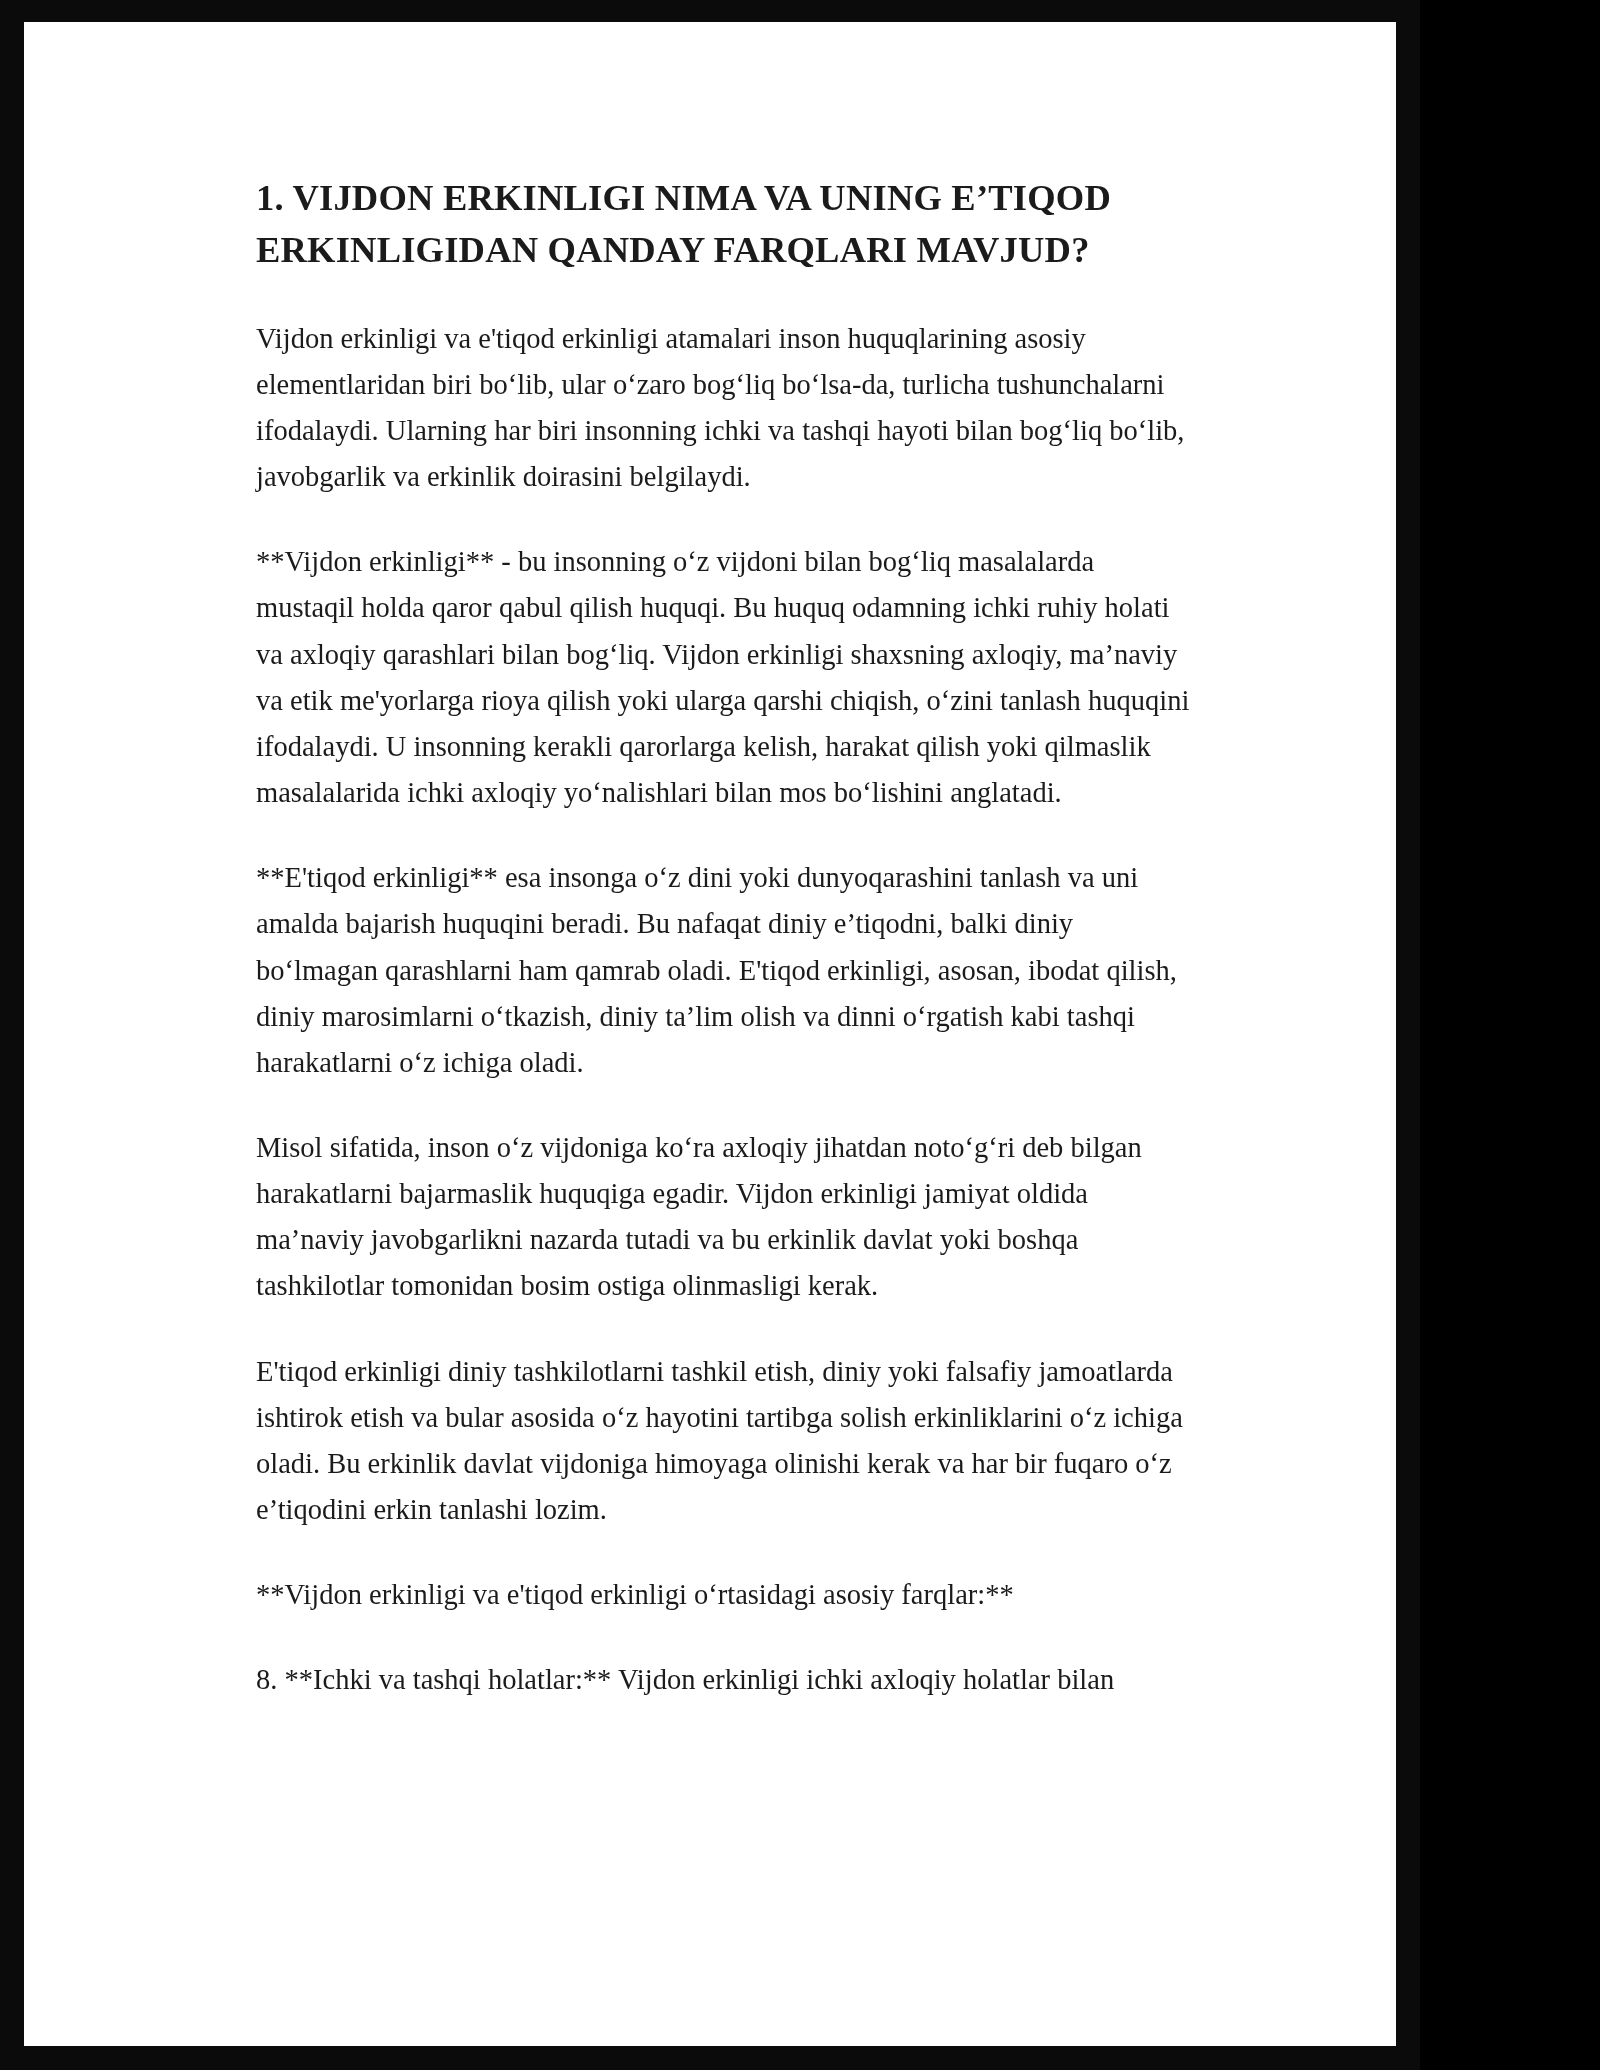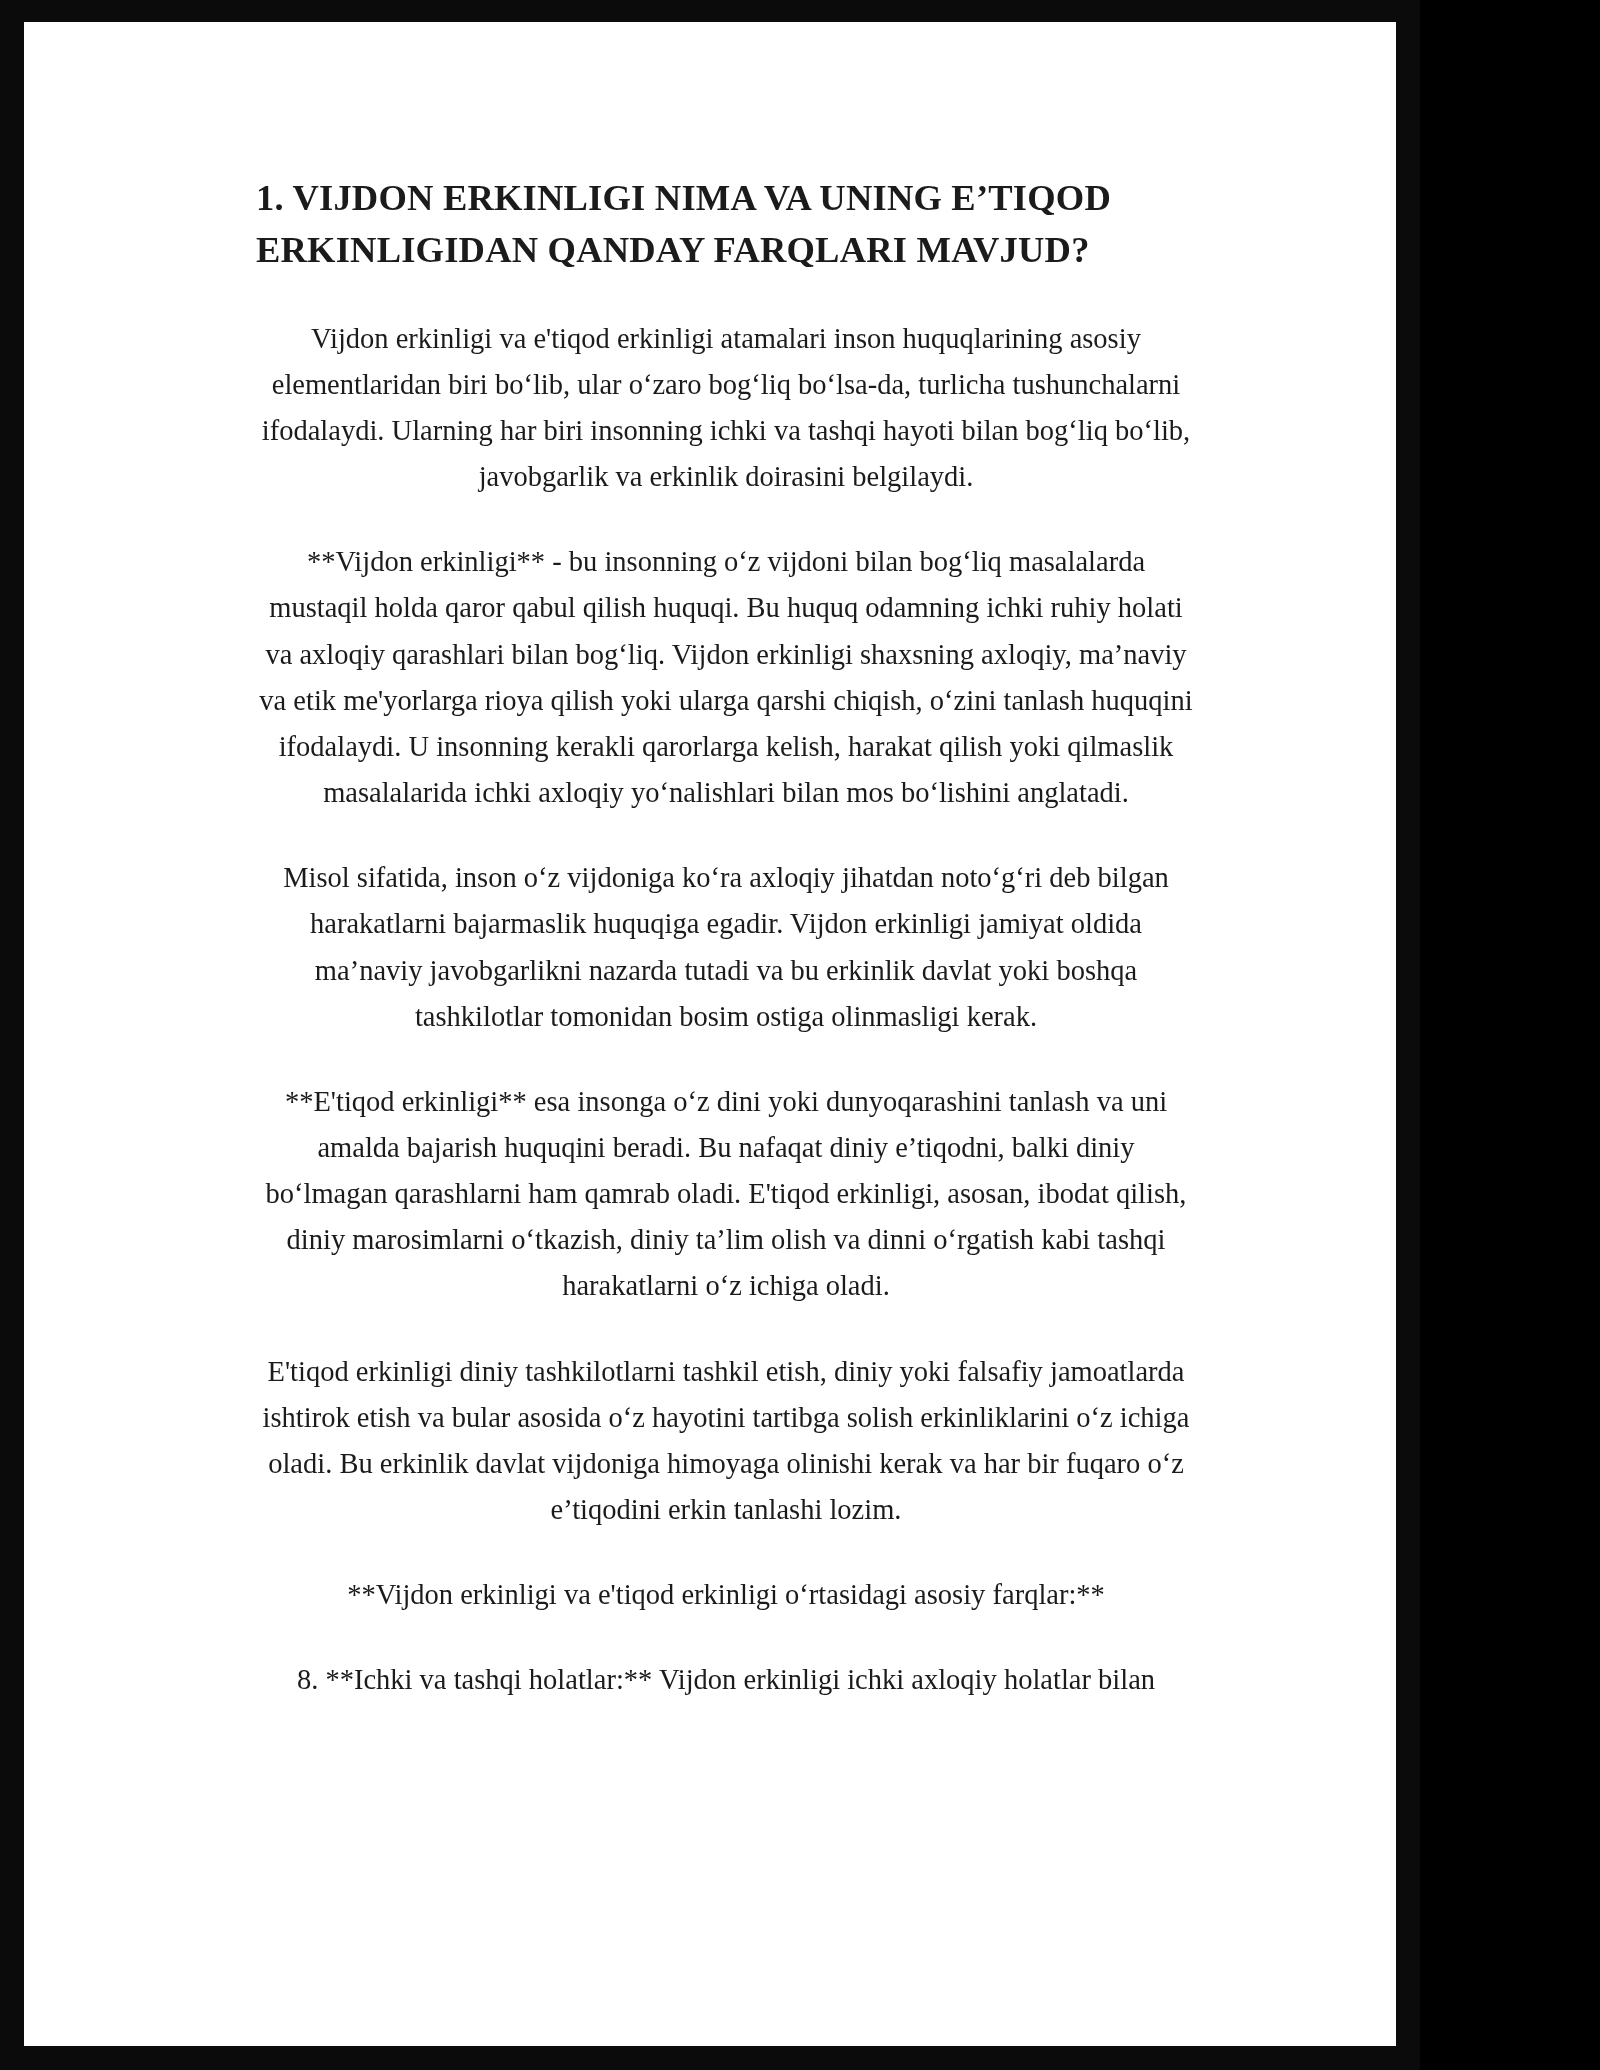--- a/index.html
+++ b/index.html
@@ -41,41 +41,41 @@
     letter-spacing: 0.2px;
     max-width: 1010px;
   }
   .doc-para {
     font-family: "Liberation Serif", serif;
     font-size: 28.5px;
     line-height: 1.62;
     color: #1b1b1b;
     margin: 0 0 39px 0;
     max-width: 1100px;
-    text-align: center;
+    text-align: left;
   }
   .doc-para:last-child {
     margin-bottom: 0;
   }
 </style>
 </head>
 <body>
 
 <div class="page-frame">
   <div class="page-sheet">
 
     <h1 class="doc-title">1. VIJDON ERKINLIGI NIMA VA UNING E’TIQOD ERKINLIGIDAN QANDAY FARQLARI MAVJUD?</h1>
 
     <p class="doc-para">Vijdon erkinligi va e'tiqod erkinligi atamalari inson huquqlarining asosiy elementlaridan biri bo‘lib, ular o‘zaro bog‘liq bo‘lsa-da, turlicha tushunchalarni ifodalaydi. Ularning har biri insonning ichki va tashqi hayoti bilan bog‘liq bo‘lib, javobgarlik va erkinlik doirasini belgilaydi.</p>
 
     <p class="doc-para">**Vijdon erkinligi** - bu insonning o‘z vijdoni bilan bog‘liq masalalarda mustaqil holda qaror qabul qilish huquqi. Bu huquq odamning ichki ruhiy holati va axloqiy qarashlari bilan bog‘liq. Vijdon erkinligi shaxsning axloqiy, ma’naviy va etik me'yorlarga rioya qilish yoki ularga qarshi chiqish, o‘zini tanlash huquqini ifodalaydi. U insonning kerakli qarorlarga kelish, harakat qilish yoki qilmaslik masalalarida ichki axloqiy yo‘nalishlari bilan mos bo‘lishini anglatadi.</p>
 
+    <p class="doc-para">**E'tiqod erkinligi** esa insonga o‘z dini yoki dunyoqarashini tanlash va uni amalda bajarish huquqini beradi. Bu nafaqat diniy e’tiqodni, balki diniy bo‘lmagan qarashlarni ham qamrab oladi. E'tiqod erkinligi, asosan, ibodat qilish, diniy marosimlarni o‘tkazish, diniy ta’lim olish va dinni o‘rgatish kabi tashqi harakatlarni o‘z ichiga oladi.</p>
+
     <p class="doc-para">Misol sifatida, inson o‘z vijdoniga ko‘ra axloqiy jihatdan noto‘g‘ri deb bilgan harakatlarni bajarmaslik huquqiga egadir. Vijdon erkinligi jamiyat oldida ma’naviy javobgarlikni nazarda tutadi va bu erkinlik davlat yoki boshqa tashkilotlar tomonidan bosim ostiga olinmasligi kerak.</p>
-
-    <p class="doc-para">**E'tiqod erkinligi** esa insonga o‘z dini yoki dunyoqarashini tanlash va uni amalda bajarish huquqini beradi. Bu nafaqat diniy e’tiqodni, balki diniy bo‘lmagan qarashlarni ham qamrab oladi. E'tiqod erkinligi, asosan, ibodat qilish, diniy marosimlarni o‘tkazish, diniy ta’lim olish va dinni o‘rgatish kabi tashqi harakatlarni o‘z ichiga oladi.</p>
 
     <p class="doc-para">E'tiqod erkinligi diniy tashkilotlarni tashkil etish, diniy yoki falsafiy jamoatlarda ishtirok etish va bular asosida o‘z hayotini tartibga solish erkinliklarini o‘z ichiga oladi. Bu erkinlik davlat vijdoniga himoyaga olinishi kerak va har bir fuqaro o‘z e’tiqodini erkin tanlashi lozim.</p>
 
     <p class="doc-para">**Vijdon erkinligi va e'tiqod erkinligi o‘rtasidagi asosiy farqlar:**</p>
 
     <p class="doc-para">8. **Ichki va tashqi holatlar:** Vijdon erkinligi ichki axloqiy holatlar bilan</p>
 
   </div>
 </div>
 

